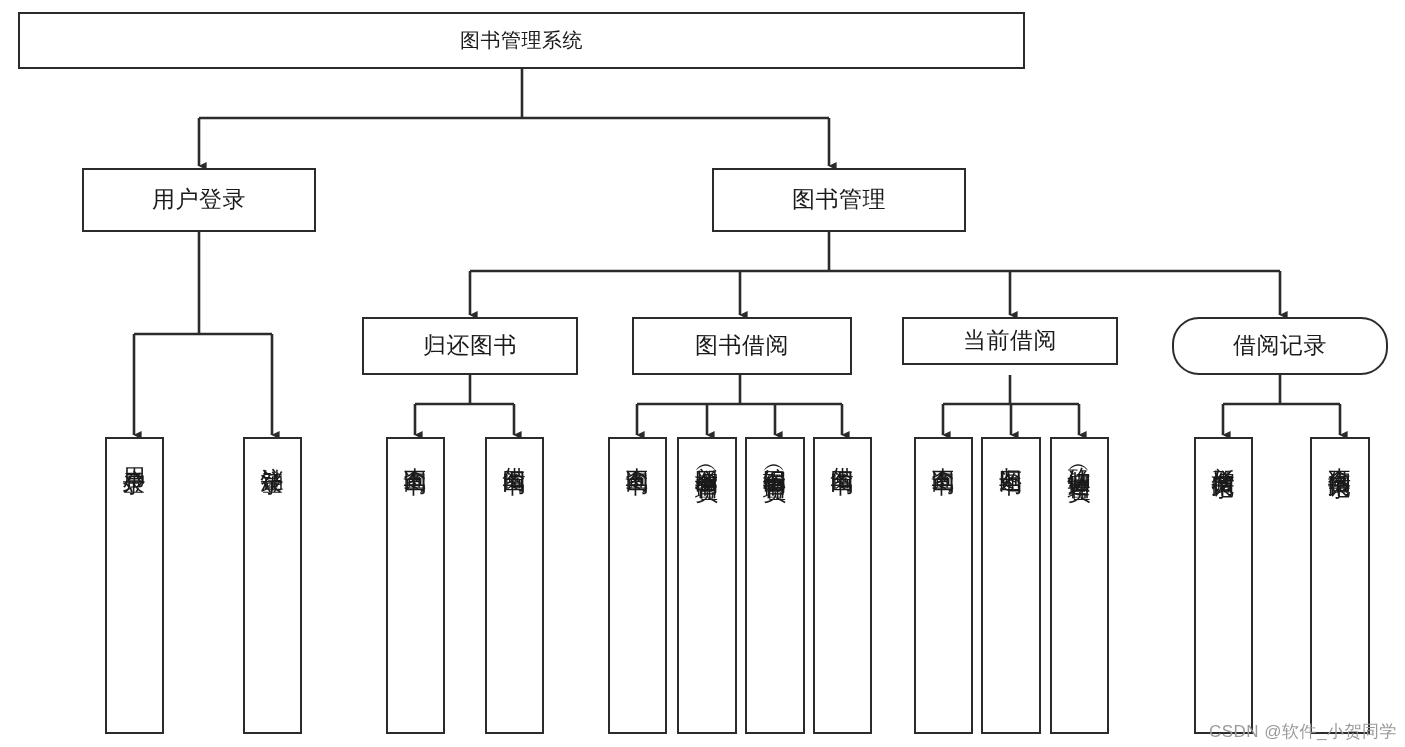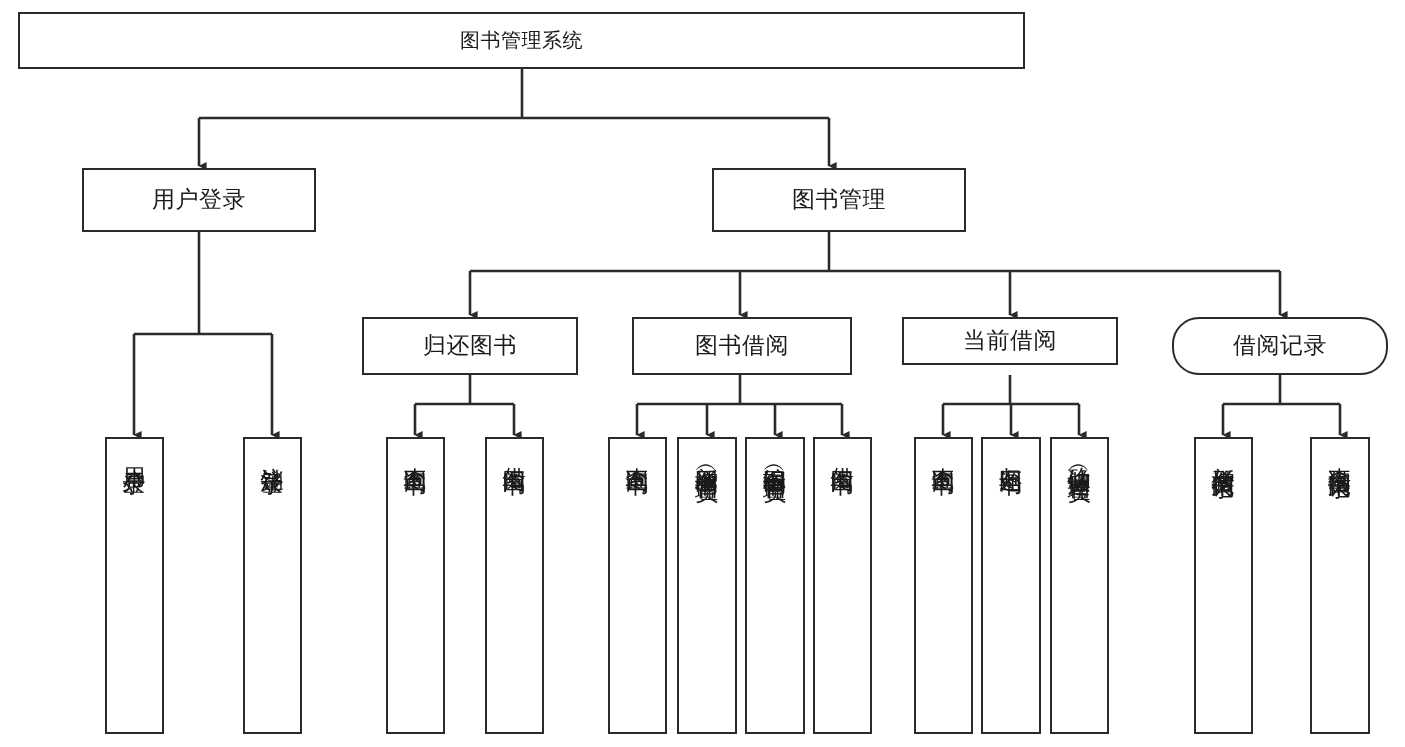--- a/index.html
+++ b/index.html
@@ -179,13 +179,14 @@
         <span class="node-label">确认归还（管理员）</span>
       </div>
       <div class="node vert" style="left: 1194px; top: 437px; width: 59px; height: 297px;">
         <span class="node-label">新增借阅记录</span>
       </div>
       <div class="node vert" style="left: 1310px; top: 437px; width: 60px; height: 297px;">
         <span class="node-label">查询借阅记录</span>
       </div>
     </div>
 
+  <div id="watermark">CSDN @软件_小贺同学</div>
 </div>
 
 </body></html>

